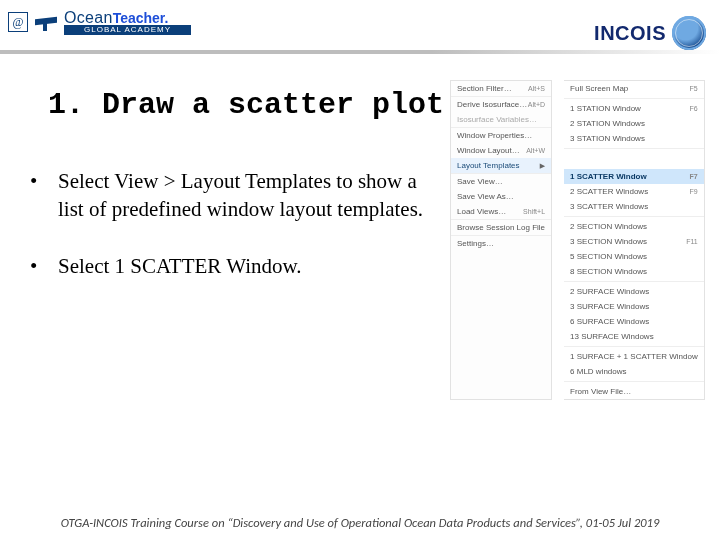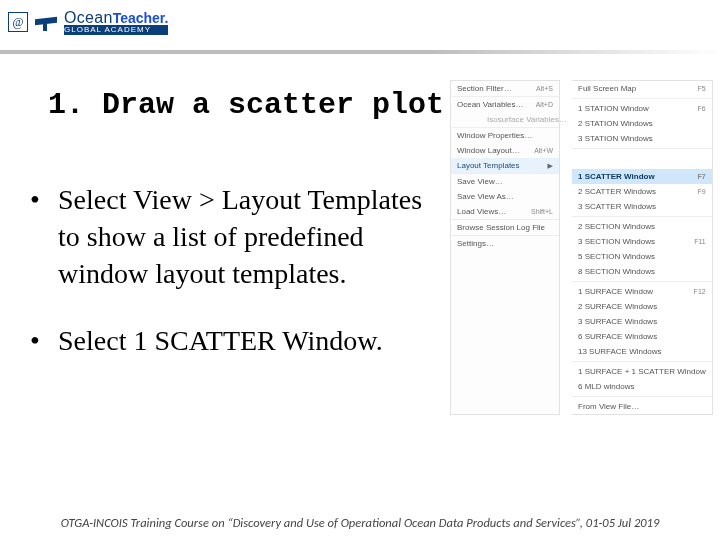--- a/index.html
+++ b/index.html
@@ -9,41 +9,41 @@
     
     .logo-bar { position: absolute; top: 10px; left: 0; right: 0; height: 48px; }
     .logo-ot { position: absolute; left: 8px; top: 0; display: flex; align-items: center; gap: 4px; }
     .logo-ot .at { width: 20px; height: 20px; background: #fff; color: #0b3f7a; font-size: 12px; display:flex; align-items:center; justify-content:center; border:1px solid #0b3f7a; }
     .logo-ot .cap { width: 28px; height: 22px; position: relative; }
     .logo-ot .cap::before { content:""; position:absolute; left:3px; top:7px; width:22px; height:6px; background:#0b3f7a; transform: skewY(-6deg);}
     .logo-ot .cap::after { content:""; position:absolute; left:11px; top:12px; width:4px; height:8px; background:#0b3f7a;}
     .logo-ot .txt { display:flex; flex-direction:column; line-height: .95; font-family: Arial, sans-serif; }
     .logo-ot .txt .row1 span.ocean { color:#0b3f7a; font-weight: 400; font-size: 16px; letter-spacing: .3px; }
     .logo-ot .txt .row1 span.teacher { color:#1d4ed8; font-weight: 600; font-size: 14px; }
-    .logo-ot .txt .row2 { background:#0b3f7a; color:#fff; font-size: 8px; padding: 1px 0; letter-spacing: 1px; }
+    .logo-ot .txt .row2 { background:#0b3f7a; color:#fff; font-size: 8px; padding: 1px 20px; letter-spacing: 1px; }
     .rule { position:absolute; left:0; right:0; top:50px; height:4px; background: linear-gradient(to right, #bdbdbd 60%, transparent); }
 
     .logo-incois { position:absolute; right:14px; top:6px; display:flex; align-items:center; gap:6px; font-family: Arial, sans-serif; font-weight:700; color:#12296e; font-size:20px; letter-spacing: .5px; }
     .logo-incois .ball { width:34px; height:34px; border-radius:50%; background: radial-gradient(circle at 40% 35%, #6fa9e2 0 40%, #184b8e 70%); box-shadow: 0 0 0 2px #6fa9e2 inset; position:relative; }
     .logo-incois .ball::after{ content:""; position:absolute; inset:3px; border:1px solid rgba(255,255,255,.5); border-radius:50%; }
 
     
     .title { position:absolute; left:48px; top:88px; font-size:30px; font-weight:700; font-family:Liberation Mono, monospace; }
 
     
-    .bullets { position:absolute; left:24px; top:182px; width:400px; font-size:28px; line-height:1.32; }
+    .bullets { position:absolute; left:24px; top:168px; width:400px; font-size:21px; line-height:1.32; }
     .bullets li { list-style: none; padding-left: 34px; position:relative; margin-bottom: 30px; }
     .bullets li::before { content:"•"; position:absolute; left:6px; top:0; }
 
     
     .menu-wrap { position:absolute; left:450px; top:80px; width:250px; font-family: "Segoe UI", Arial, sans-serif; background:#fff; }
     .menu-col { display:flex;gap:12px; }
     .left-menu { width:110px; border:1px solid #e2e2e2; background:#fdfdfd; font-size:8px; color:#555; }
     .left-menu .mi { padding:3px 6px; display:flex; justify-content:space-between; align-items:center; white-space:nowrap; }
-    .left-menu .mi.faded { color:#aaa;margin-left:30px; }
+    .left-menu .mi.faded { color:#aaa; }
     .left-menu .mi.section { border-top:1px solid #eee; }
     .left-menu .mi.highlight { background:#e8f2fd; color:#1b4b78; }
     .left-menu .mi .sc { color:#888; font-size:7px; }
     .left-menu .mi .arrow { font-size:7px; color:#666; }
 
     .right-menu { flex:1; border:1px solid #e2e2e2; border-left:none; background:#fff; font-size:8px; color:#555; }
     .right-menu .mi { padding:3px 6px; display:flex; justify-content:space-between; align-items:center; white-space:nowrap; }
     .right-menu .mi .sc { color:#888; font-size:7px; }
     .right-menu .sep { border-top:1px solid #eee; height:0; margin:2px 0; }
     .right-menu .mi.highlight { background:#cfe6fb; color:#0d3b66; font-weight:600;margin-top:20px; }
@@ -60,39 +60,43 @@
     <div class="logo-ot">
       <div class="at">@</div>
       <div class="cap"></div>
       <div class="txt">
         <div class="row1">
           <span class="ocean">Ocean</span><span class="teacher">Teacher.</span>
         </div>
         <div class="row2">GLOBAL ACADEMY</div>
       </div>
     </div>
+    <div class="logo-incois">
+      <span>INCOIS</span>
+      <div class="ball"></div>
+    </div>
   </div>
   <div class="rule"></div>
 
   <div class="title">1. Draw a scatter plot:</div>
 
   <ul class="bullets">
     <li>Select View &gt; Layout Templates to show a list of predefined window layout templates.</li>
     <li>Select 1 SCATTER Window.</li>
   </ul>
 
   <div class="menu-wrap">
     <div class="menu-col">
       <div class="left-menu" id="left-menu">
           <div class="mi">
             <span>Section Filter…</span>
             <span class="sc">Alt+S</span>
           </div>
           <div class="mi section">
-            <span>Ocean Variables…</span>
+            <span>Derive Isosurface…</span>
             <span class="sc">Alt+D</span>
           </div>
           <div class="mi faded">
             <span>Isosurface Variables…</span>
           </div>
           <div class="mi section">
             <span>Window Properties…</span>
           </div>
           <div class="mi">
             <span>Window Layout…</span>
@@ -156,24 +160,20 @@
             <span class="sc">F11</span>
           </div>
           <div class="mi">
             <span>5 SECTION Windows</span>
           </div>
           <div class="mi">
             <span>8 SECTION Windows</span>
           </div>
           <div class="sep"></div>
           <div class="mi">
-            <span>1 SURFACE Window</span>
-            <span class="sc">F12</span>
-          </div>
-          <div class="mi">
             <span>2 SURFACE Windows</span>
           </div>
           <div class="mi">
             <span>3 SURFACE Windows</span>
           </div>
           <div class="mi">
             <span>6 SURFACE Windows</span>
           </div>
           <div class="mi">
             <span>13 SURFACE Windows</span>

